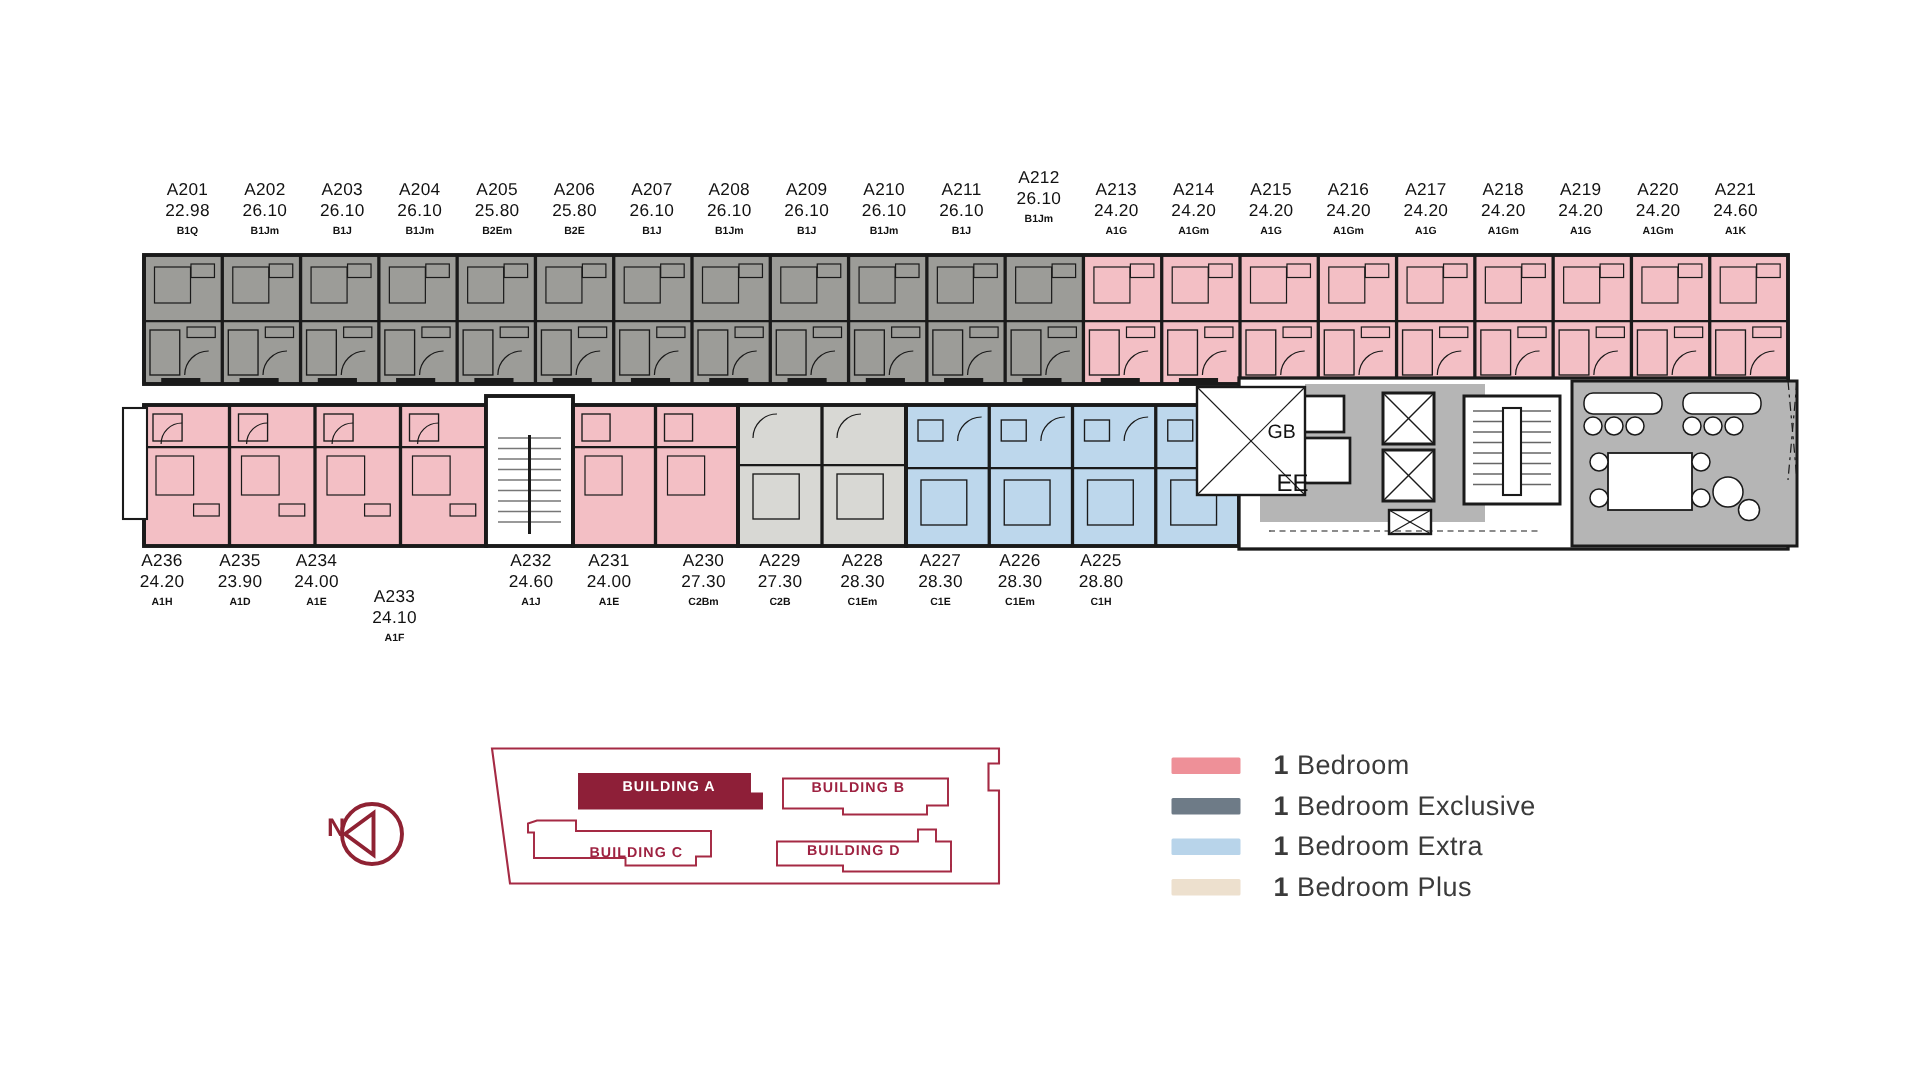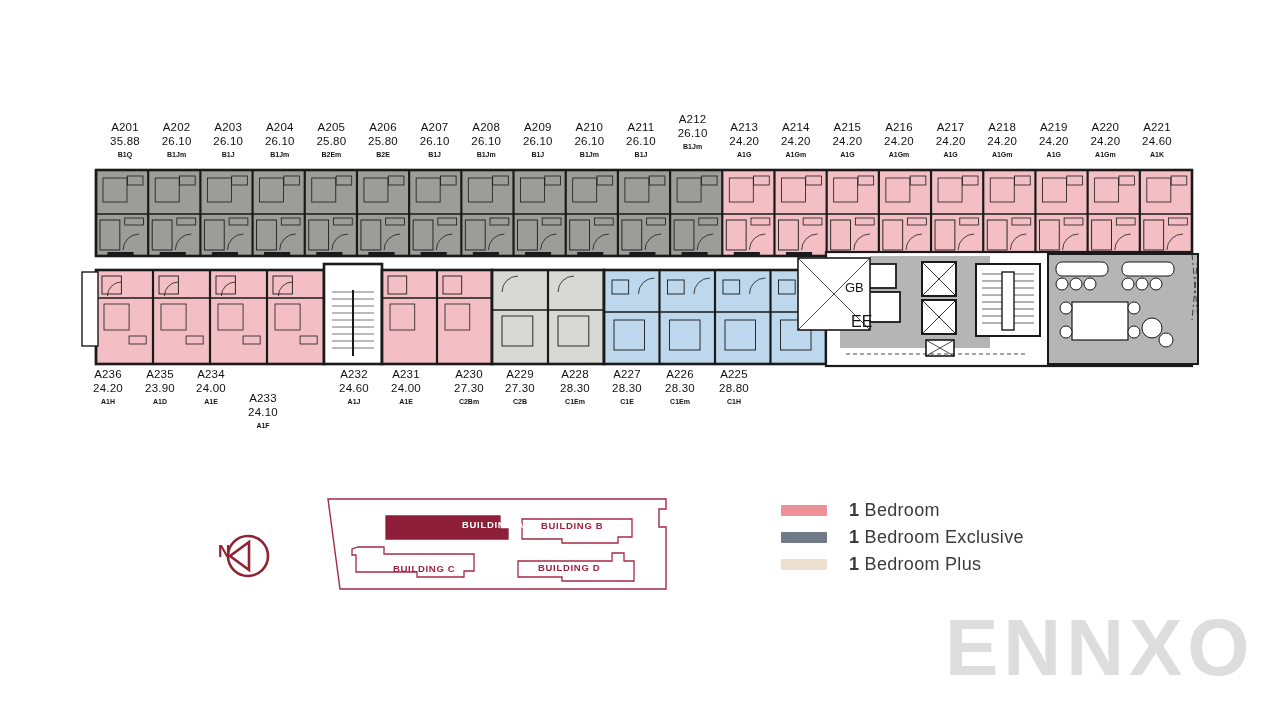--- a/index.html
+++ b/index.html
@@ -31,21 +31,21 @@
   
   #plan { position: absolute; left: 80px; top: 168px; width: 1130px; height: 200px; }
   #plan svg { display:block; }
 
   
   #keyplan { position: absolute; left: 322px; top: 497px; width: 350px; height: 105px; }
   .kp-label {
     position: absolute; font-size: 9.5px; font-weight: bold;
     letter-spacing: .7px; color: #9e2241; white-space: nowrap;
   }
-  .kp-label.active { color: #ffffff; margin-left: 47px; }
+  .kp-label.active { color: #ffffff; }
 
   
   #compass { position: absolute; left: 218px; top: 528px; width: 78px; height: 56px; }
   #compass .n {
     position:absolute; left:0px; top:14px; font-size:17px; font-weight:bold;
     color:#8f2233; letter-spacing:0;
   }
 
   
   #legend { position: absolute; left: 781px; top: 497px; }
@@ -55,21 +55,21 @@
   .legend-text b { font-weight: bold; }
 </style>
 </head>
 <body>
 
 <div id="stage">
 
   <div id="top-labels">
       <div class="label-col" style="left: 96px; top: 120px;">
         <div class="unit">A201</div>
-        <div class="area">35.88</div>
+        <div class="area">22.98</div>
         <div class="code">B1Q</div>
       </div>
       <div class="label-col" style="left: 147.6px; top: 120px;">
         <div class="unit">A202</div>
         <div class="area">26.10</div>
         <div class="code">B1Jm</div>
       </div>
       <div class="label-col" style="left: 199.2px; top: 120px;">
         <div class="unit">A203</div>
         <div class="area">26.10</div>
@@ -551,20 +551,23 @@
   <div id="legend">
       <div class="legend-row">
         <div class="legend-swatch" style="background: rgb(238, 144, 152);"></div>
         <div class="legend-text"><b>1</b><span> Bedroom</span></div>
       </div>
       <div class="legend-row">
         <div class="legend-swatch" style="background: rgb(110, 123, 135);"></div>
         <div class="legend-text"><b>1</b><span> Bedroom Exclusive</span></div>
       </div>
       <div class="legend-row">
+        <div class="legend-swatch" style="background: rgb(184, 212, 234);"></div>
+        <div class="legend-text"><b>1</b><span> Bedroom Extra</span></div>
+      </div>
+      <div class="legend-row">
         <div class="legend-swatch" style="background: rgb(237, 224, 206);"></div>
         <div class="legend-text"><b>1</b><span> Bedroom Plus</span></div>
       </div>
     </div>
 
-  <div id="watermark">ENNXO</div>
 
 </div>
 
 </body></html>

